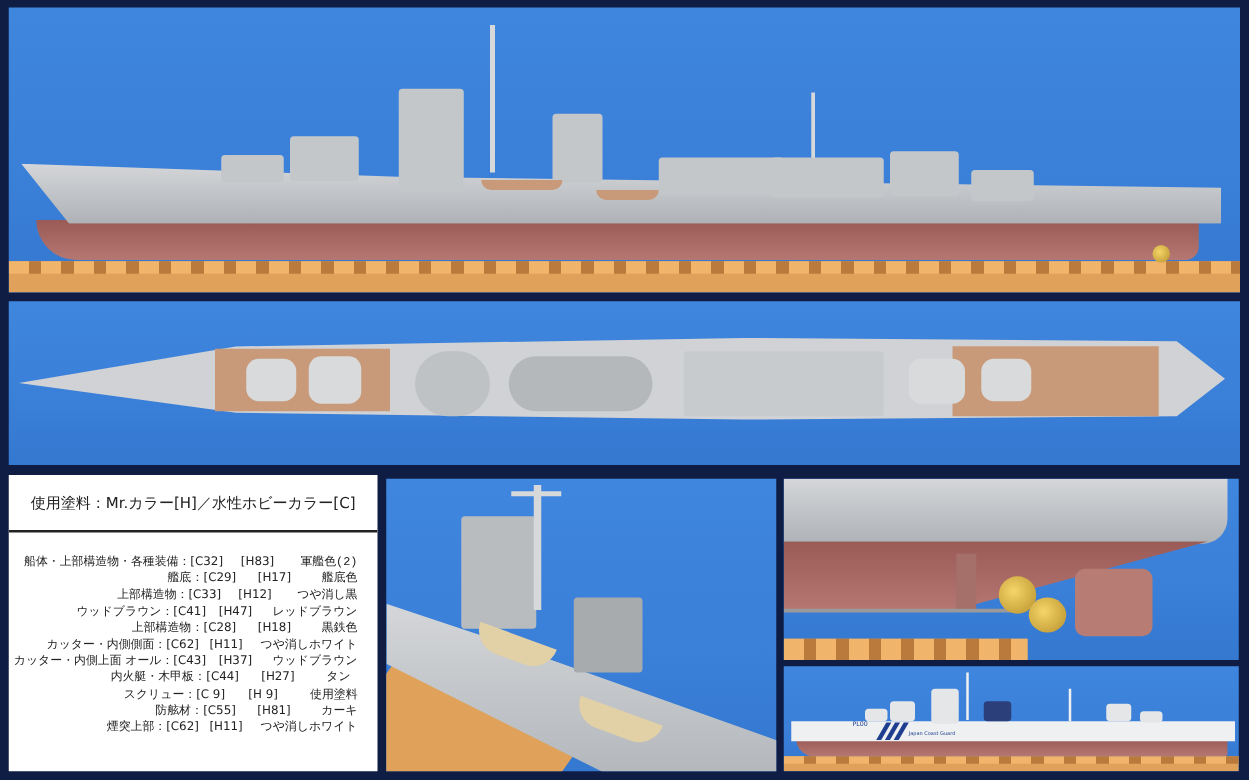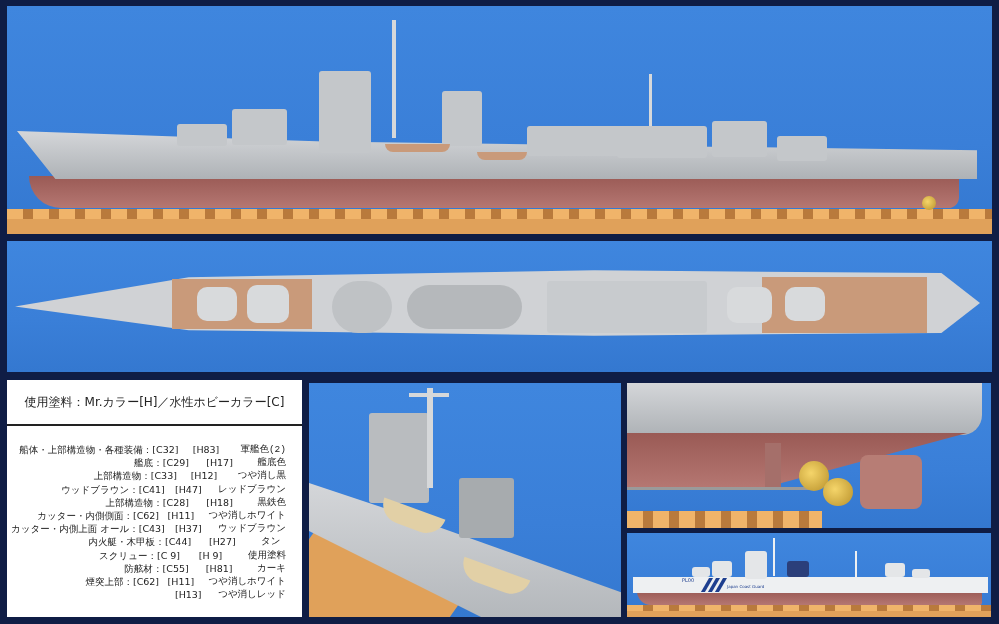--- a/index.html
+++ b/index.html
@@ -143,27 +143,20 @@
         <span class="h">[H81]</span>
         <span class="name">カーキ</span>
       </div>
     <div class="row">
         <span class="part">煙突上部</span>
         <span class="sep">：</span>
         <span class="c">[C62]</span>
         <span class="h">[H11]</span>
         <span class="name">つや消しホワイト</span>
       </div>
-    <div class="row">
-        <span class="part"></span>
-        <span class="sep"></span>
-        <span class="c"></span>
-        <span class="h">[H13]</span>
-        <span class="name">つや消しレッド</span>
-      </div>
   </div>
 </div>
 
 <div id="p4" class="panel sky">
   <div class="base" style="left:-20px;top:150px;width:160px;height:120px;transform:rotate(35deg);"></div>
   <div class="hull-grey" style="left:0;top:100px;width:320px;height:160px;clip-path:polygon(0 0,30% 20%,100% 70%,100% 100%,70% 100%,0 30%);"></div>
   <div class="sup" style="left:60px;top:30px;width:60px;height:90px;background:#b9bcbf;"></div>
   <div class="mast" style="left:118px;top:5px;width:6px;height:100px;"></div>
   <div class="mast" style="left:100px;top:10px;width:40px;height:4px;"></div>
   <div class="sup" style="left:150px;top:95px;width:55px;height:60px;background:#a7abae;"></div>

